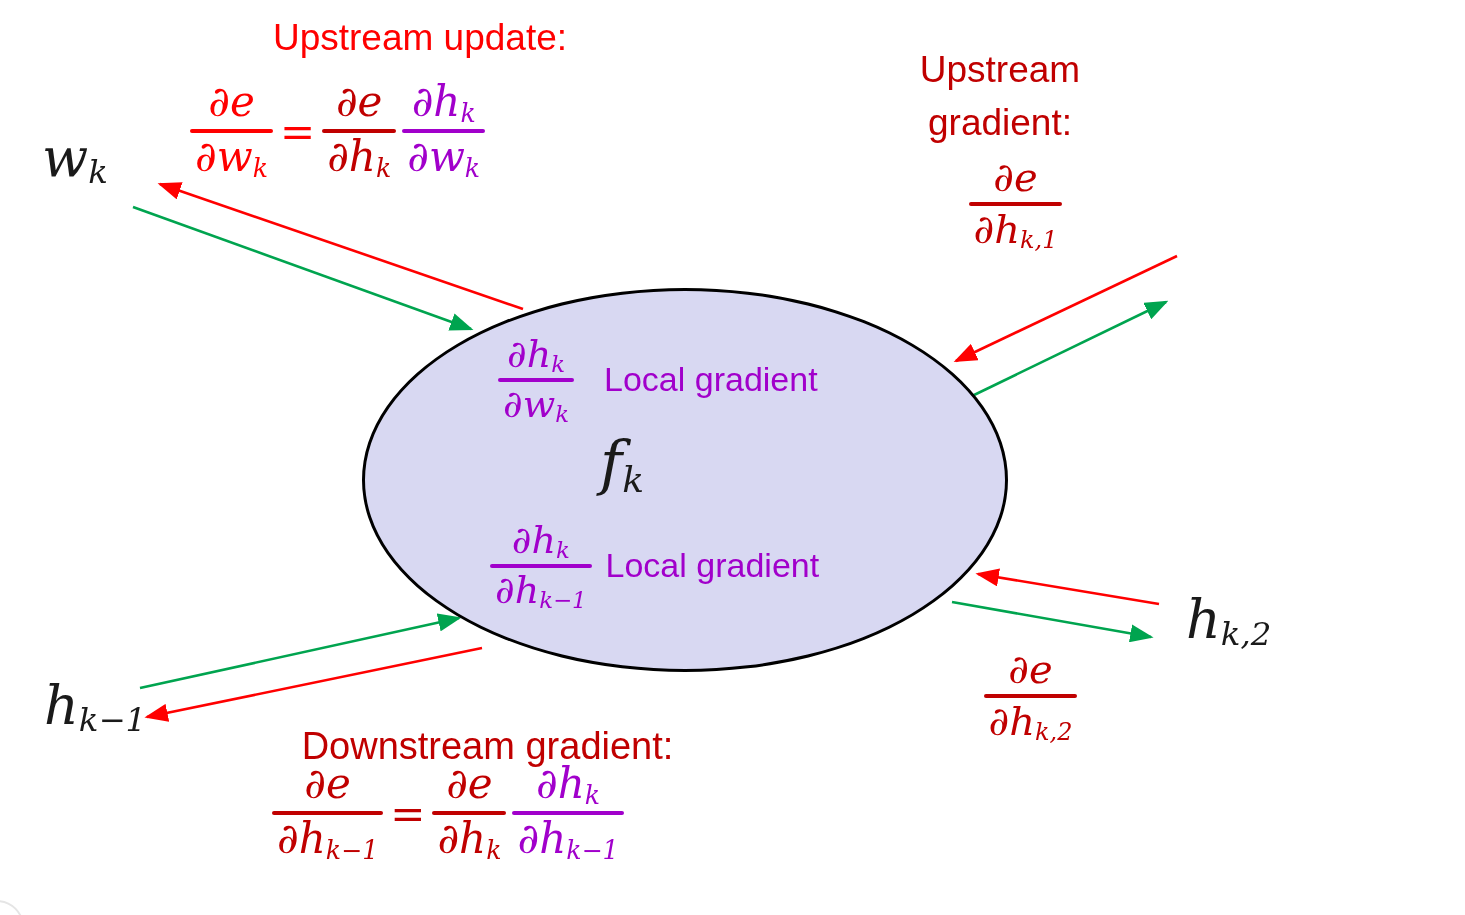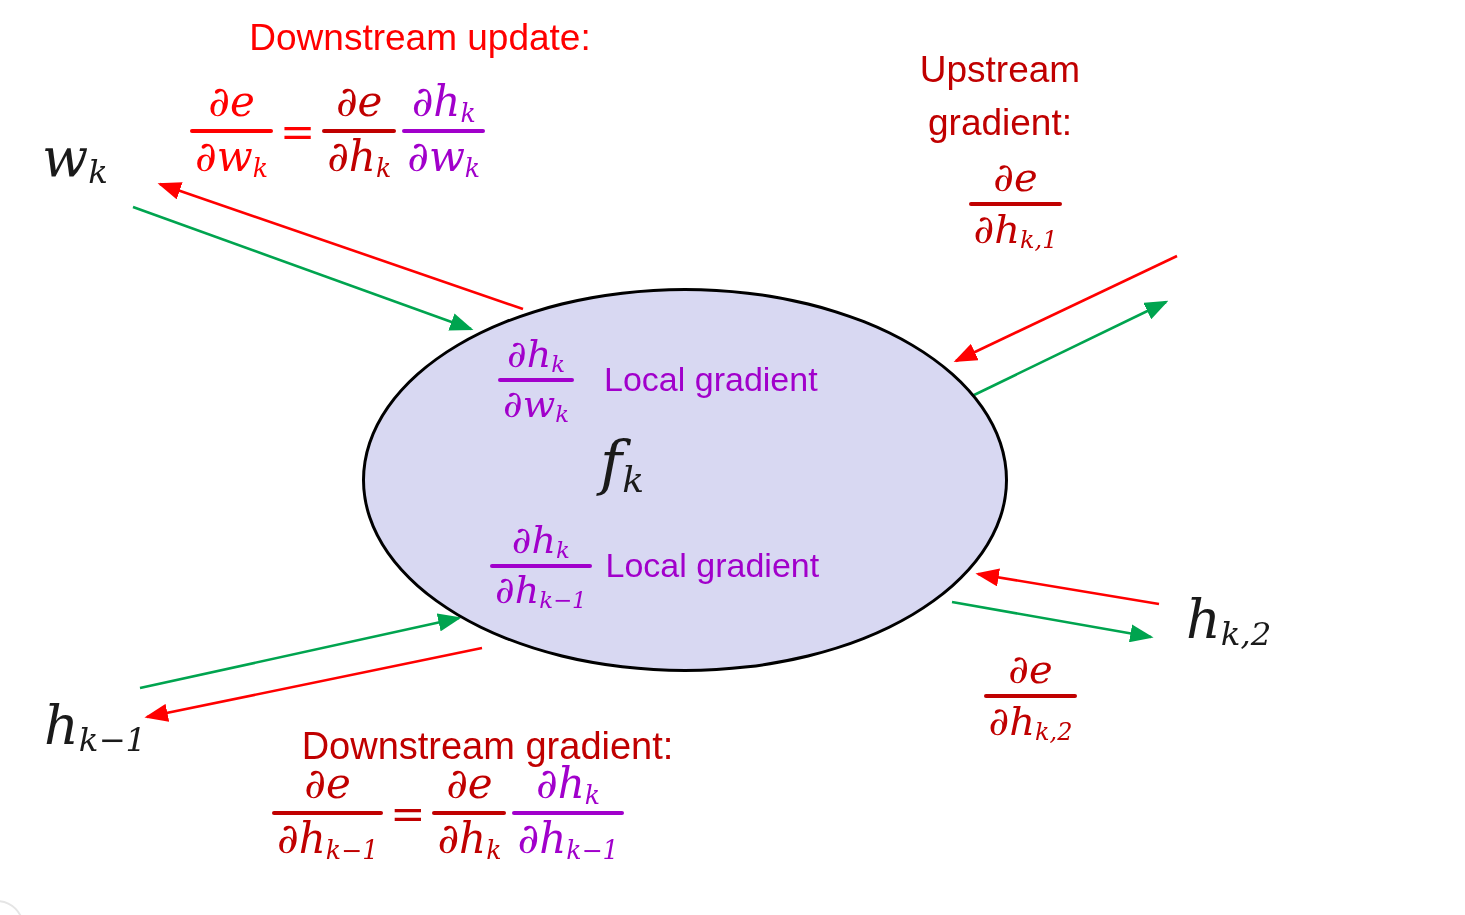--- a/index.html
+++ b/index.html
@@ -99,21 +99,21 @@
 
   <div class="abs local-row t-purple" style="left:490px; top:520px; gap:14px;">
     <span class="frac math" style="font-size:38px;">
       <span class="num">∂h<sub>k</sub></span>
       <span class="bar"></span>
       <span class="den">∂h<sub>k−1</sub></span>
     </span>
     <span class="local-label">Local gradient</span>
   </div>
 
-  <div class="abs title t-bright" style="left:200px; top:16px; width:440px; font-size:37px;">Downstream update:</div>
+  <div class="abs title t-bright" style="left:200px; top:16px; width:440px; font-size:37px;">Upstream update:</div>
 
   <div class="abs eq-row" style="left:190px; top:80px; font-size:42px;">
     <span class="frac math t-bright">
       <span class="num">∂e</span>
       <span class="bar"></span>
       <span class="den">∂w<sub>k</sub></span>
     </span>
     <span class="equals t-bright">=</span>
     <span class="frac math t-dark">
       <span class="num">∂e</span>
@@ -134,21 +134,21 @@
   <div class="abs" style="left:928px; top:156px; width:175px; display:flex; justify-content:center; font-size:40px;">
     <span class="frac math t-dark">
       <span class="num">∂e</span>
       <span class="bar"></span>
       <span class="den">∂h<sub>k,1</sub></span>
     </span>
   </div>
 
   <div class="abs math var-label" style="left:42px; top:126px;">w<sub>k</sub></div>
   <div class="abs math var-label" style="left:1186px; top:588px;font-style:italic;">h<sub>k,2</sub></div>
-  <div class="abs math var-label" style="left:44px; top:694px;">h<sub>k−1</sub></div>
+  <div class="abs math var-label" style="left:44px; top:674px;">h<sub>k−1</sub></div>
 
   <div class="abs" style="left:948px; top:648px; width:165px; display:flex; justify-content:center; font-size:40px;">
     <span class="frac math t-dark">
       <span class="num">∂e</span>
       <span class="bar"></span>
       <span class="den">∂h<sub>k,2</sub></span>
     </span>
   </div>
 
   <div class="abs title t-dark" style="left:245px; top:724px; width:485px; font-size:38px;">Downstream gradient:</div>

